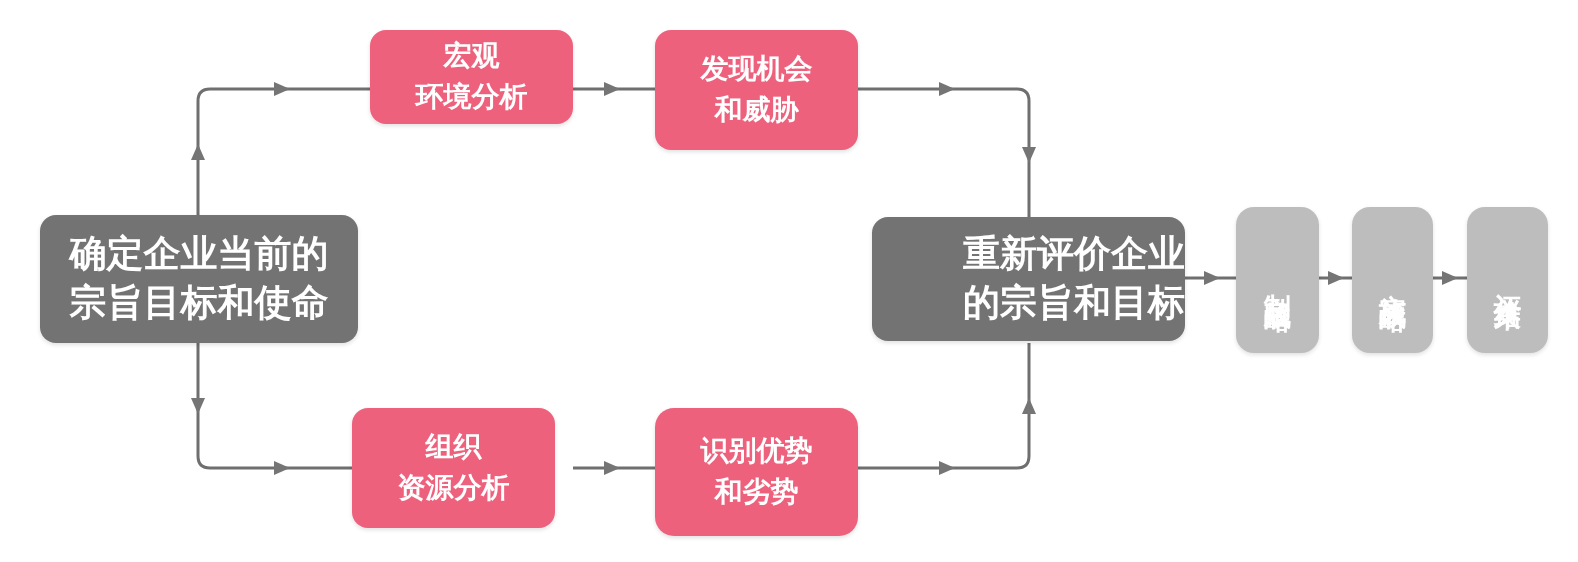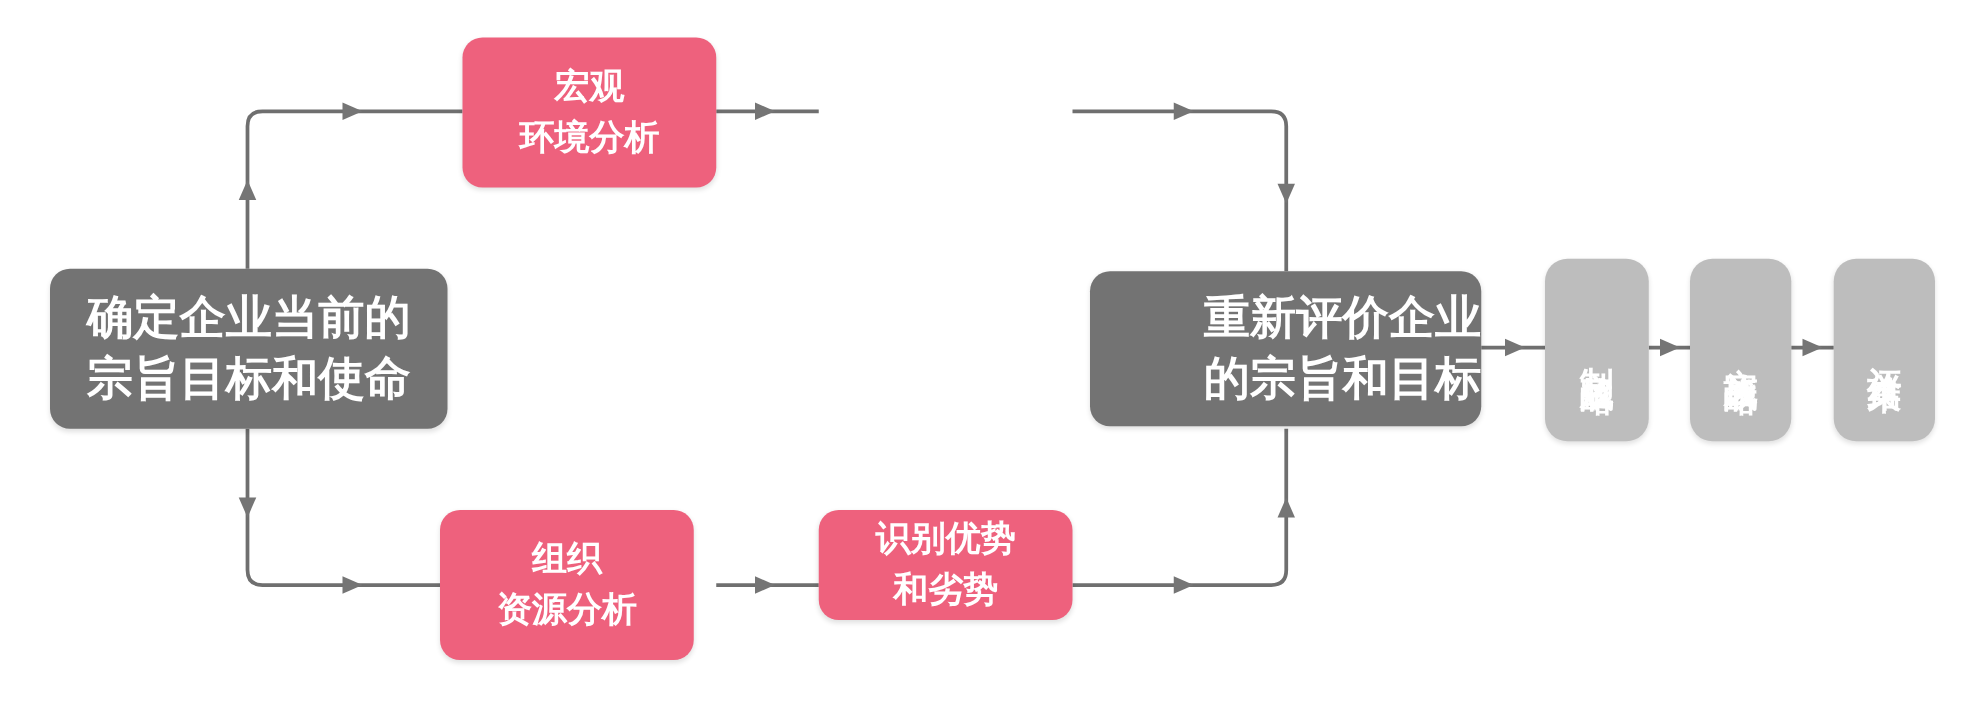--- a/index.html
+++ b/index.html
@@ -55,24 +55,24 @@
     font-size: 27px;
   }
   .node--muted .node-label {
     writing-mode: vertical-rl;
     text-orientation: upright;
     letter-spacing: 4px;
     white-space: normal;
   }
   
   .node-current-mission   { left: 40px;   top: 215px; width: 318px; height: 128px; }
-  .node-macro-env         { left: 370px;  top: 30px;  width: 203px; height: 120px; }
+  .node-macro-env         { left: 370px;  top: 30px;  width: 203px; height: 94px; }
   .node-opportunities     { left: 655px;  top: 30px;  width: 203px; height: 120px; }
   .node-org-resources     { left: 352px;  top: 408px; width: 203px; height: 120px; }
-  .node-strengths         { left: 655px;  top: 408px; width: 203px; height: 88px; }
+  .node-strengths         { left: 655px;  top: 408px; width: 203px; height: 128px; border-radius: 19px; }
   .node-reevaluate        { left: 872px;  top: 217px; width: 313px; height: 124px; justify-content: flex-end; }
   .node-formulate         { left: 1236px; top: 207px; width: 83px;  height: 146px; }
   .node-implement         { left: 1352px; top: 207px; width: 81px;  height: 146px; }
   .node-evaluate          { left: 1467px; top: 207px; width: 81px;  height: 146px; }
 
   .connector-layer path {
     fill: none;
     stroke: #6F6F6F;
     stroke-width: 3;
   }
@@ -124,20 +124,24 @@
   <div class="node node--primary node-current-mission">
     <span class="node-label">确定企业当前的
 宗旨目标和使命</span>
   </div>
 
   <div class="node node--secondary node-macro-env">
     <span class="node-label">宏观
 环境分析</span>
   </div>
 
+  <div class="node node--secondary node-opportunities">
+    <span class="node-label">发现机会
+和威胁</span>
+  </div>
 
   <div class="node node--secondary node-org-resources">
     <span class="node-label">组织
 资源分析</span>
   </div>
 
   <div class="node node--secondary node-strengths">
     <span class="node-label">识别优势
 和劣势</span>
   </div>

